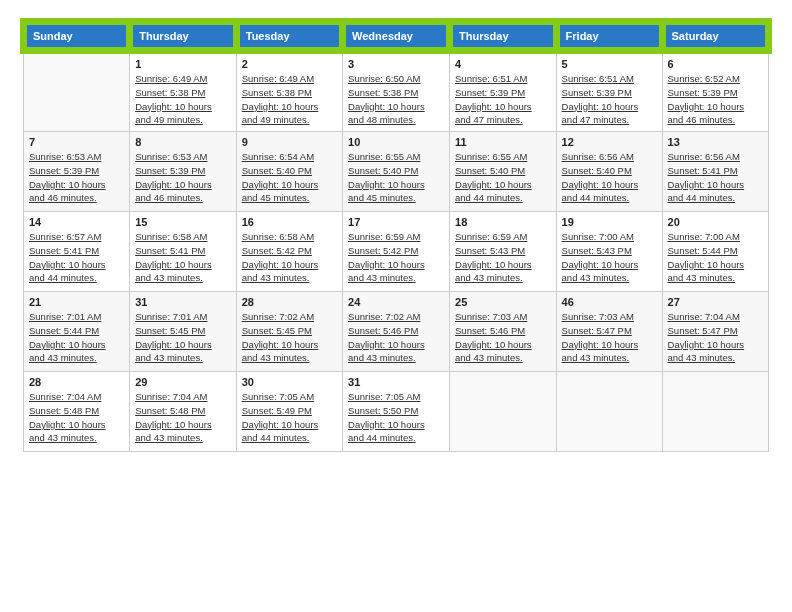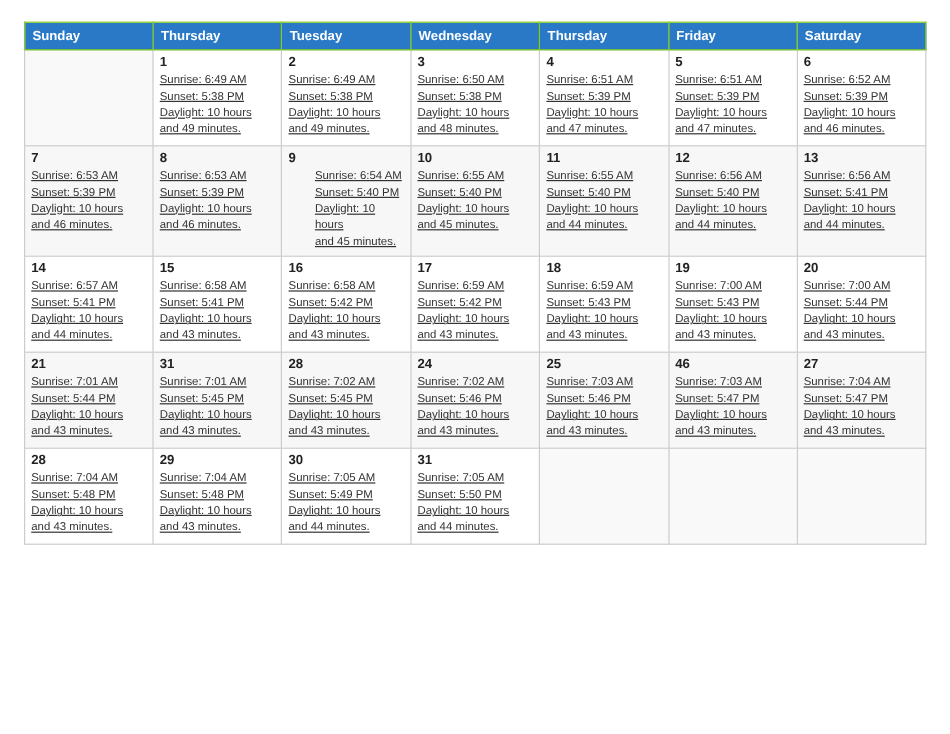--- a/index.html
+++ b/index.html
@@ -57,21 +57,21 @@
       border-collapse: collapse;
       font-size: 10px;
     }
     .calendar th {
       background: #2979c7;
       color: #fff;
       text-align: left;
       padding: 5px 6px;
       font-size: 11px;
       font-weight: bold;
-      border: 1px solid #84cc16;
+      border: 7px solid #84cc16;
     }
     .calendar td {
       border: 1px solid #ccc;
       vertical-align: top;
       padding: 4px 5px;
       width: 108px;
       height: 80px;
       background: #fff;
     }
     .calendar td.empty {
@@ -167,21 +167,21 @@
           </td>
           <td>
             <span class="day-num">8</span>
             <div class="day-detail" style="white-space: pre-line;">Sunrise: 6:53 AM
 Sunset: 5:39 PM
 Daylight: 10 hours
 and 46 minutes.</div>
           </td>
           <td>
             <span class="day-num">9</span>
-            <div class="day-detail" style="white-space: pre-line; margin-left: 22px;">Sunrise: 6:54 AM
+            <div class="day-detail" style="white-space: pre-line;">Sunrise: 6:54 AM
 Sunset: 5:40 PM
 Daylight: 10 hours
 and 45 minutes.</div>
           </td>
           <td>
             <span class="day-num">10</span>
             <div class="day-detail" style="white-space: pre-line;">Sunrise: 6:55 AM
 Sunset: 5:40 PM
 Daylight: 10 hours
 and 45 minutes.</div>

